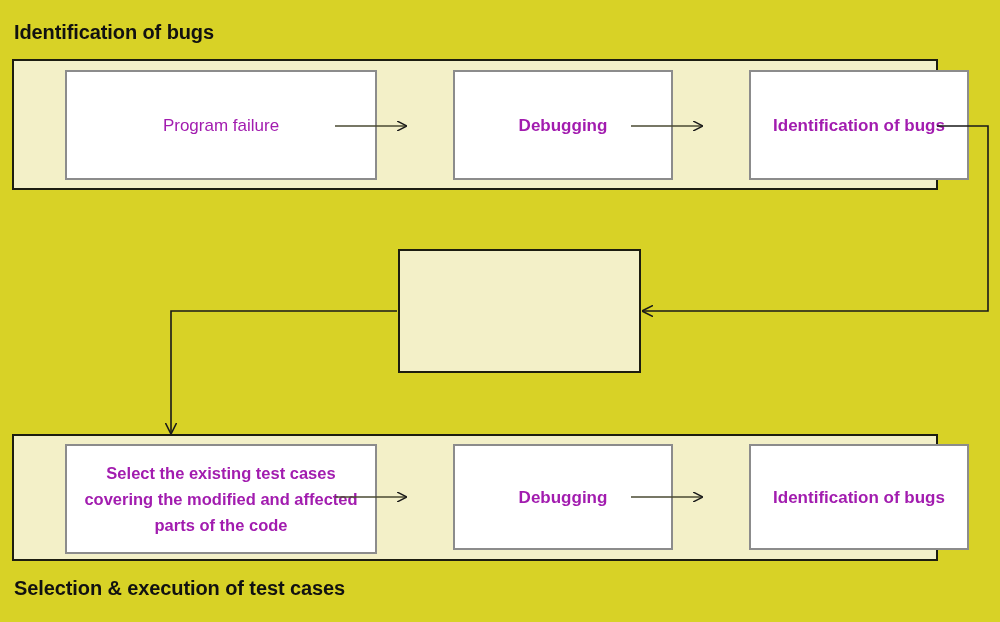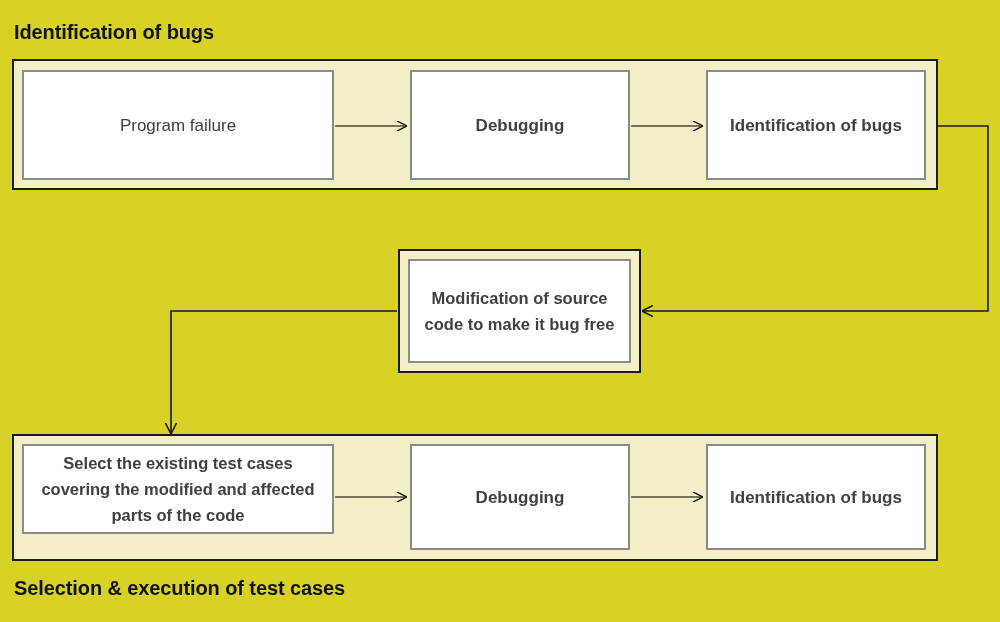--- a/index.html
+++ b/index.html
@@ -57,31 +57,32 @@
     position: absolute;
     background: #ffffff;
     border: 2px solid #8c8c8c;
     box-sizing: border-box;
     display: flex;
     align-items: center;
     justify-content: center;
     text-align: center;
     font-size: 17px;
     line-height: 27px;
-    color: #404040;
+    color: #a21caf;
+    margin-left: 43px;
   }
   .pbox .txt { display: block; padding: 0 10px; }
 
   
   #box-program-failure    { left: 22px;  top: 70px;  width: 312px; height: 110px; }
   #box-debug-top          { left: 410px; top: 70px;  width: 220px; height: 110px; font-weight: 600; }
   #box-ident-top          { left: 706px; top: 70px;  width: 220px; height: 110px; font-weight: 600; }
 
   
-  #box-select-tests       { left: 22px;  top: 444px; width: 312px; height: 90px; font-weight: bold; font-size: 16.5px; line-height: 26px; }
+  #box-select-tests       { left: 22px;  top: 444px; width: 312px; height: 110px; font-weight: bold; font-size: 16.5px; line-height: 26px; }
   #box-debug-bottom       { left: 410px; top: 444px; width: 220px; height: 106px; font-weight: 600; }
   #box-ident-bottom       { left: 706px; top: 444px; width: 220px; height: 106px; font-weight: 600; }
 
   
   #box-modification {
     left: 408px; top: 259px; width: 223px; height: 104px;
     font-weight: bold; font-size: 16.5px; line-height: 26px;
   }
 
   
@@ -113,23 +114,20 @@
   </div>
 
   <div class="pbox" id="box-debug-top">
     <span class="txt">Debugging</span>
   </div>
 
   <div class="pbox" id="box-ident-top">
     <span class="txt">Identification of bugs</span>
   </div>
 
-  <div class="pbox" id="box-modification">
-    <span class="txt">Modification of source code to make it bug free</span>
-  </div>
 
   <div class="pbox" id="box-select-tests">
     <span class="txt">Select the existing test cases covering the modified and affected parts of the code</span>
   </div>
 
   <div class="pbox" id="box-debug-bottom">
     <span class="txt">Debugging</span>
   </div>
 
   <div class="pbox" id="box-ident-bottom">

